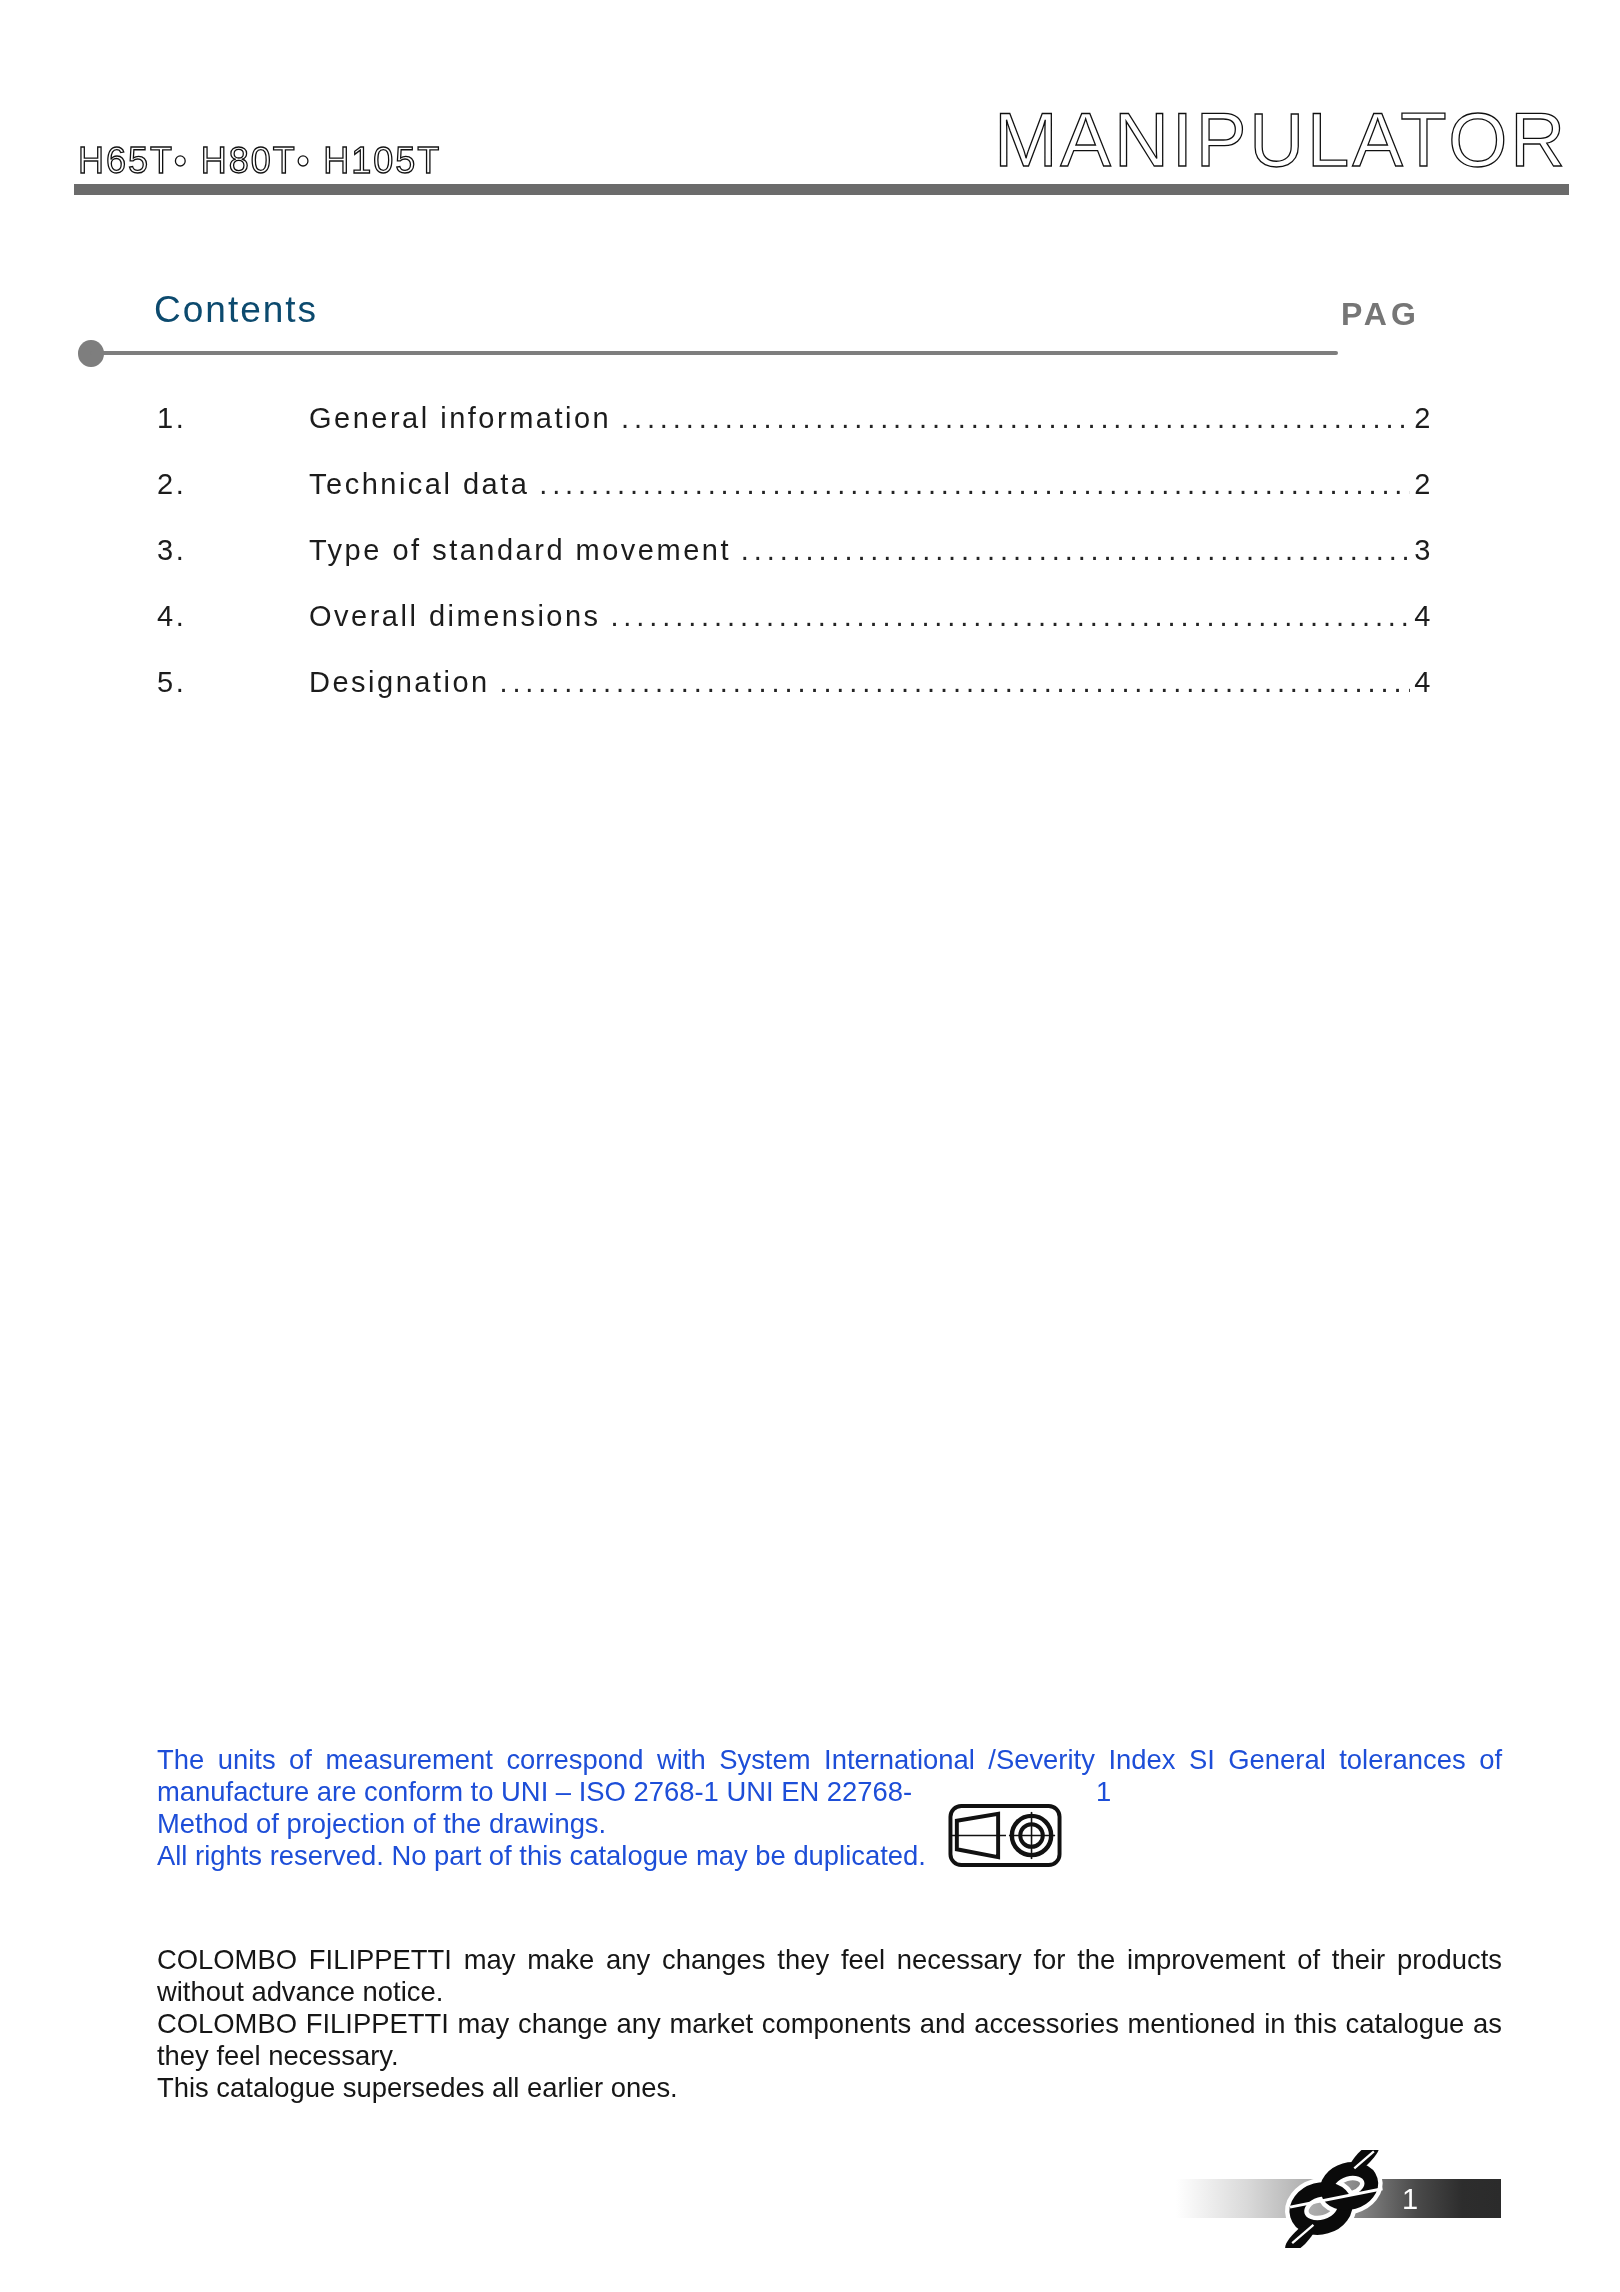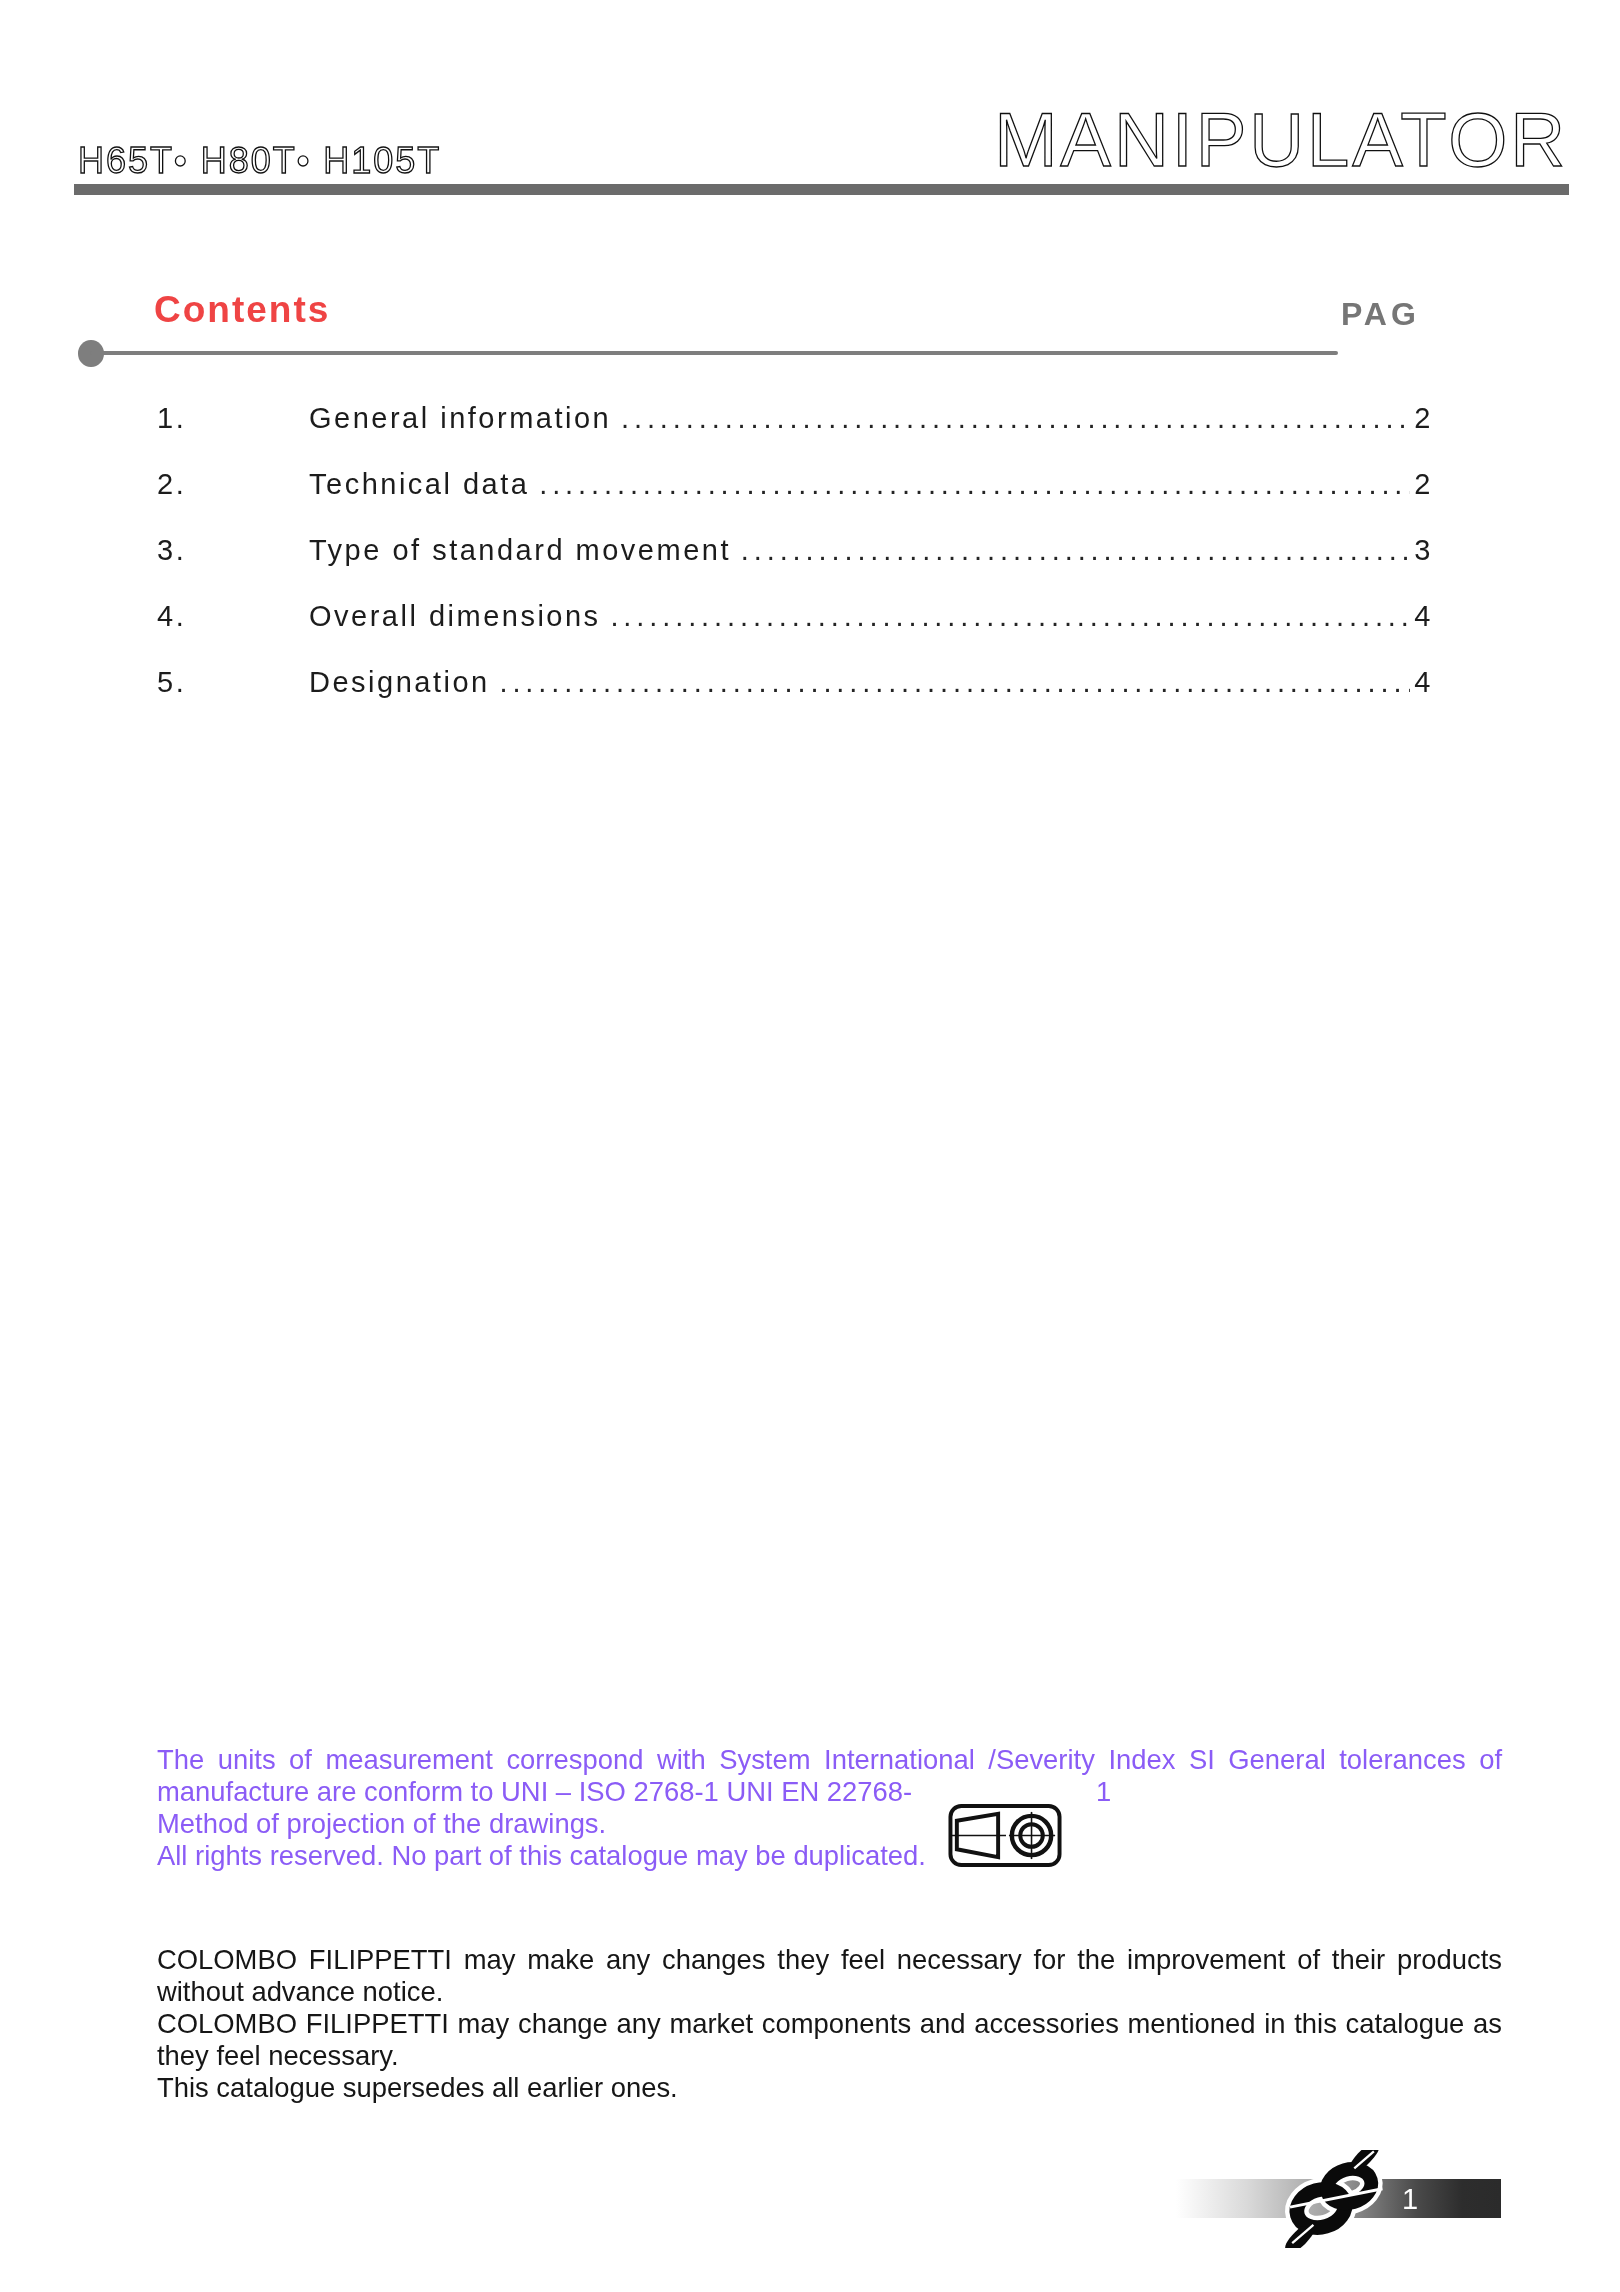--- a/index.html
+++ b/index.html
@@ -27,21 +27,21 @@
     .outline{color:#ffffff;-webkit-text-stroke:1.3px #101010;}
     .outline-thin{color:#ffffff;-webkit-text-stroke:1px #161616;}
   }
   .header-bar{
     position:absolute;left:74px;top:184px;
     width:1495px;height:10.8px;background:#6b6b6b;
   }
   
   .contents-title{
     position:absolute;left:154px;top:289px;
-    font-size:37px;font-weight:bold;letter-spacing:2px;color:#ef4444;
+    font-size:37px;font-weight:normal;letter-spacing:2px;color:#0c4a6e;
   }
   .pag-label{
     position:absolute;left:1341px;top:296px;
     font-size:32px;font-weight:bold;letter-spacing:3.9px;color:#767676;
   }
   .rule-dot{
     position:absolute;left:78px;top:340px;
     width:25.5px;height:26.5px;border-radius:50%;background:#7e7e7e;
   }
   .rule-line{
@@ -63,21 +63,21 @@
     flex:1 1 auto;overflow:hidden;white-space:nowrap;
     margin:0 3.9px 0 9.8px;letter-spacing:4.9px;color:#242424;
   }
   .toc-leader::after{
     content:"................................................................................................................................................................................";
   }
   .toc-page{flex:0 0 auto;}
   
   .notes{
     position:absolute;left:157px;top:1744px;width:1345px;
-    font-size:27.4px;line-height:32px;color:#8b5cf6;
+    font-size:27.4px;line-height:32px;color:#1d4ed8;
   }
   .disclaimer{
     position:absolute;left:157px;top:1944px;width:1345px;
     font-size:27.4px;line-height:32px;color:#161616;
   }
   .tline{height:32px;white-space:nowrap;}
   .jline{
     height:32px;text-align:justify;text-align-last:justify;
     -moz-text-align-last:justify;white-space:normal;
   }

